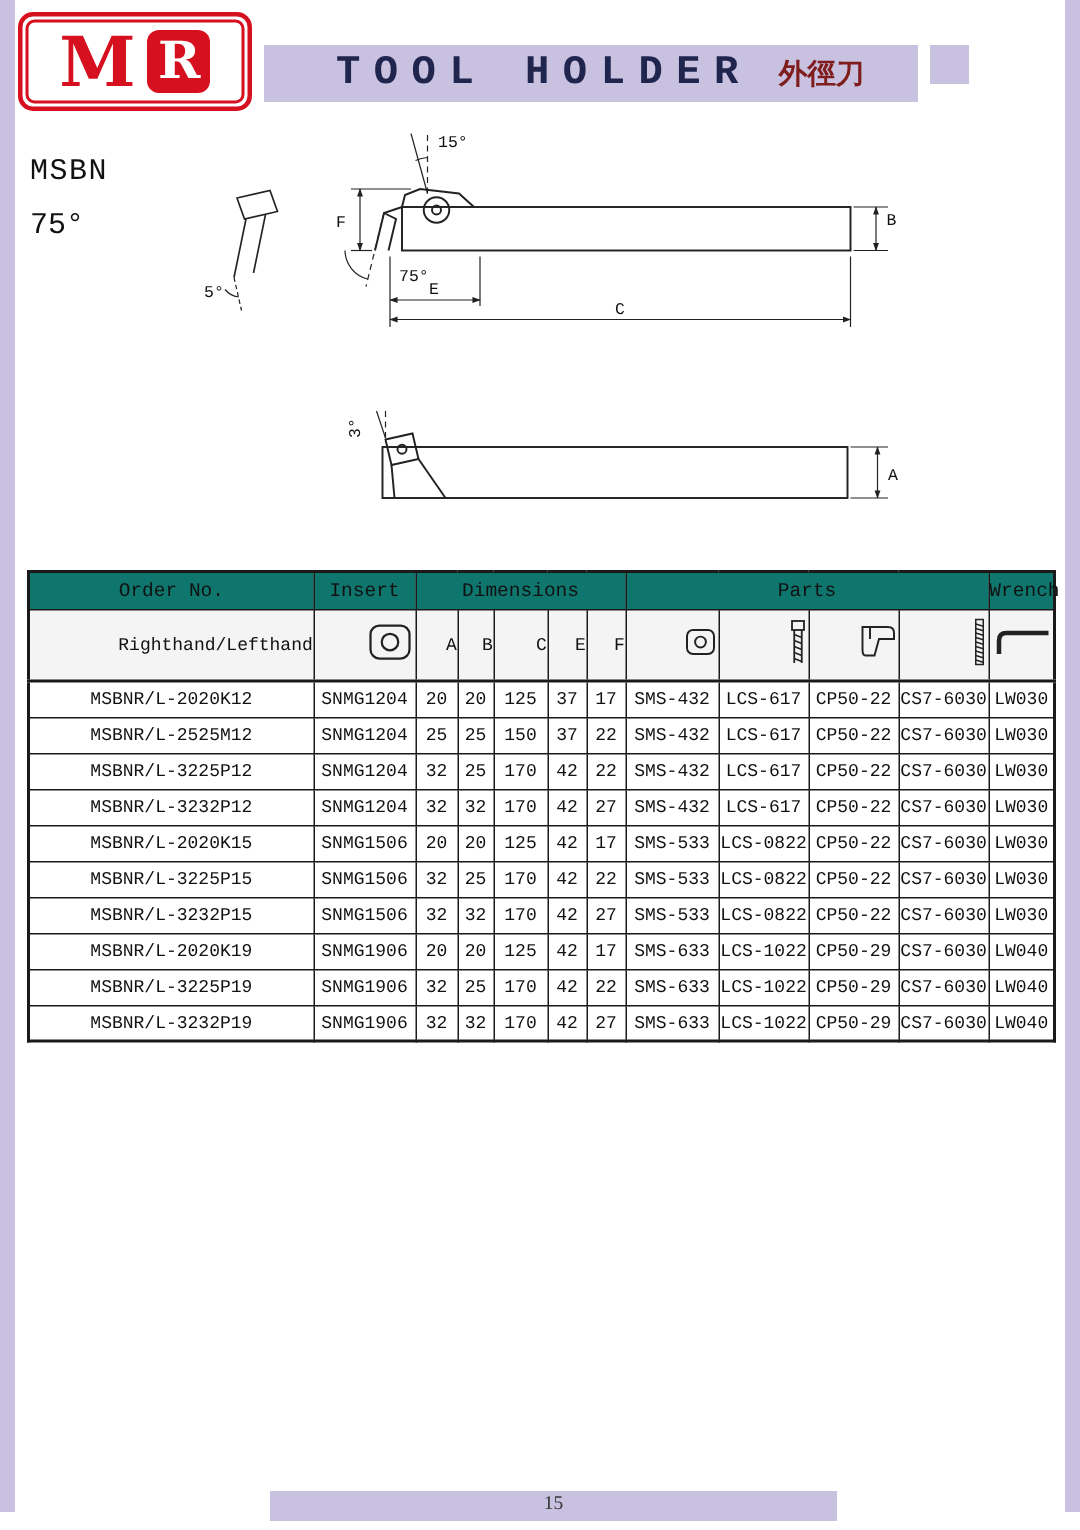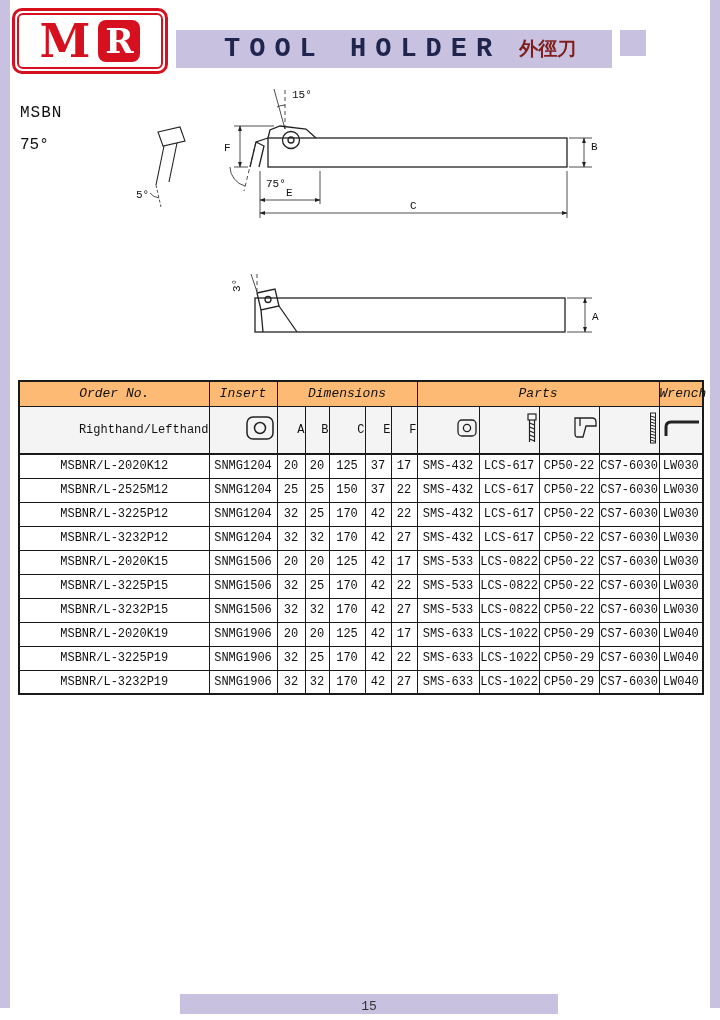--- a/index.html
+++ b/index.html
@@ -21,39 +21,39 @@
             font-size:34px; font-weight:bold; display:flex; align-items:center; justify-content:center;
             font-family:"DejaVu Serif","Liberation Serif",serif; }
 
   .title-bar { position:absolute; left:176px; top:30px; width:436px; height:38px;
                background:#c8c1e0; display:flex; align-items:center; padding-left:48px; gap:18px; }
   .title-en  { font-size:27px; font-weight:bold; letter-spacing:9px; color:#20254d;
                font-family:"Liberation Mono",monospace; }
   .title-cjk { font-size:19px; font-weight:bold; color:#7f1d1d; font-family:"Liberation Sans",sans-serif; }
   .corner-square { position:absolute; left:620px; top:30px; width:26px; height:26px; background:#c8c1e0; }
 
-  .model-block { position:absolute; left:20px; top:105px; font-size:16px; line-height:1.0; }
+  .model-block { position:absolute; left:20px; top:105px; font-size:20px; line-height:1.0; }
   .model-name  { margin-bottom:16px; letter-spacing:1px; }
 
   svg.draw { position:absolute; overflow:visible; }
   #drawing-side { left:120px; top:85px; }
   #drawing-top  { left:200px; top:272px; }
   svg text { font-family:"Liberation Mono","DejaVu Sans Mono",monospace; font-size:11px; fill:#111; stroke:none; }
 
   table.spec { position:absolute; left:18px; top:380px; width:684px; border-collapse:collapse;
                table-layout:fixed; font-size:12px; }
   .spec { border:2px solid #1a1a1a; }
   .spec th, .spec td { border:1px solid #1a1a1a; text-align:center; vertical-align:middle; padding:0; font-weight:normal; }
-  .spec thead tr.h1 th { background:#fdba74; height:25px; font-size:13px;font-style:italic; }
+  .spec thead tr.h1 th { background:#0f766e; height:25px; font-size:13px; }
   .spec thead tr.h2 th { background:#f4f4f4; height:48px; font-size:12px; border-bottom:2px solid #1a1a1a;text-align:right; }
   .spec tbody td { height:24px; background:#fff; }
 
   .footer-bar { position:absolute; left:180px; top:994px; width:378px; height:20px;
-                background:#c8c1e0; display:flex; align-items:flex-end; justify-content:center;
-                font-size:13px; color:#333; }
+                background:#c8c1e0; display:flex; align-items:flex-start; justify-content:center;
+                font-size:13px; color:#333;font-family:Liberation Serif, serif; }
 </style>
 </head>
 <body>
 
 <div class="page">
 
   <div class="strip strip-left"></div>
   <div class="strip strip-right"></div>
 
   <div class="logo-box">

